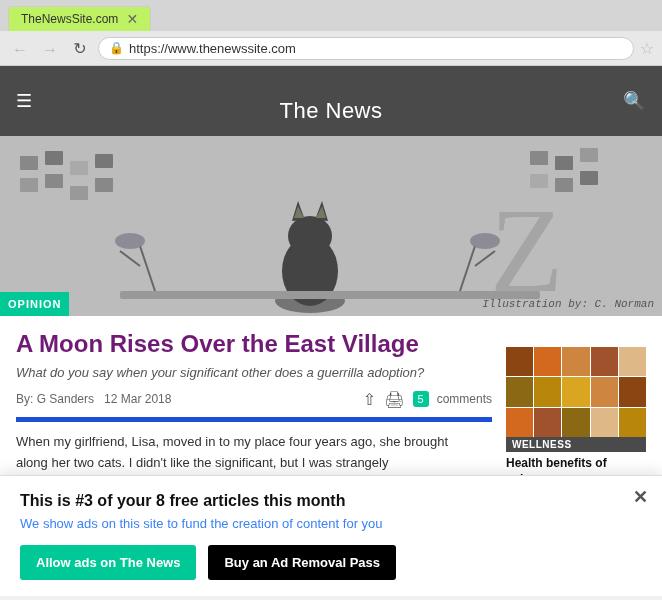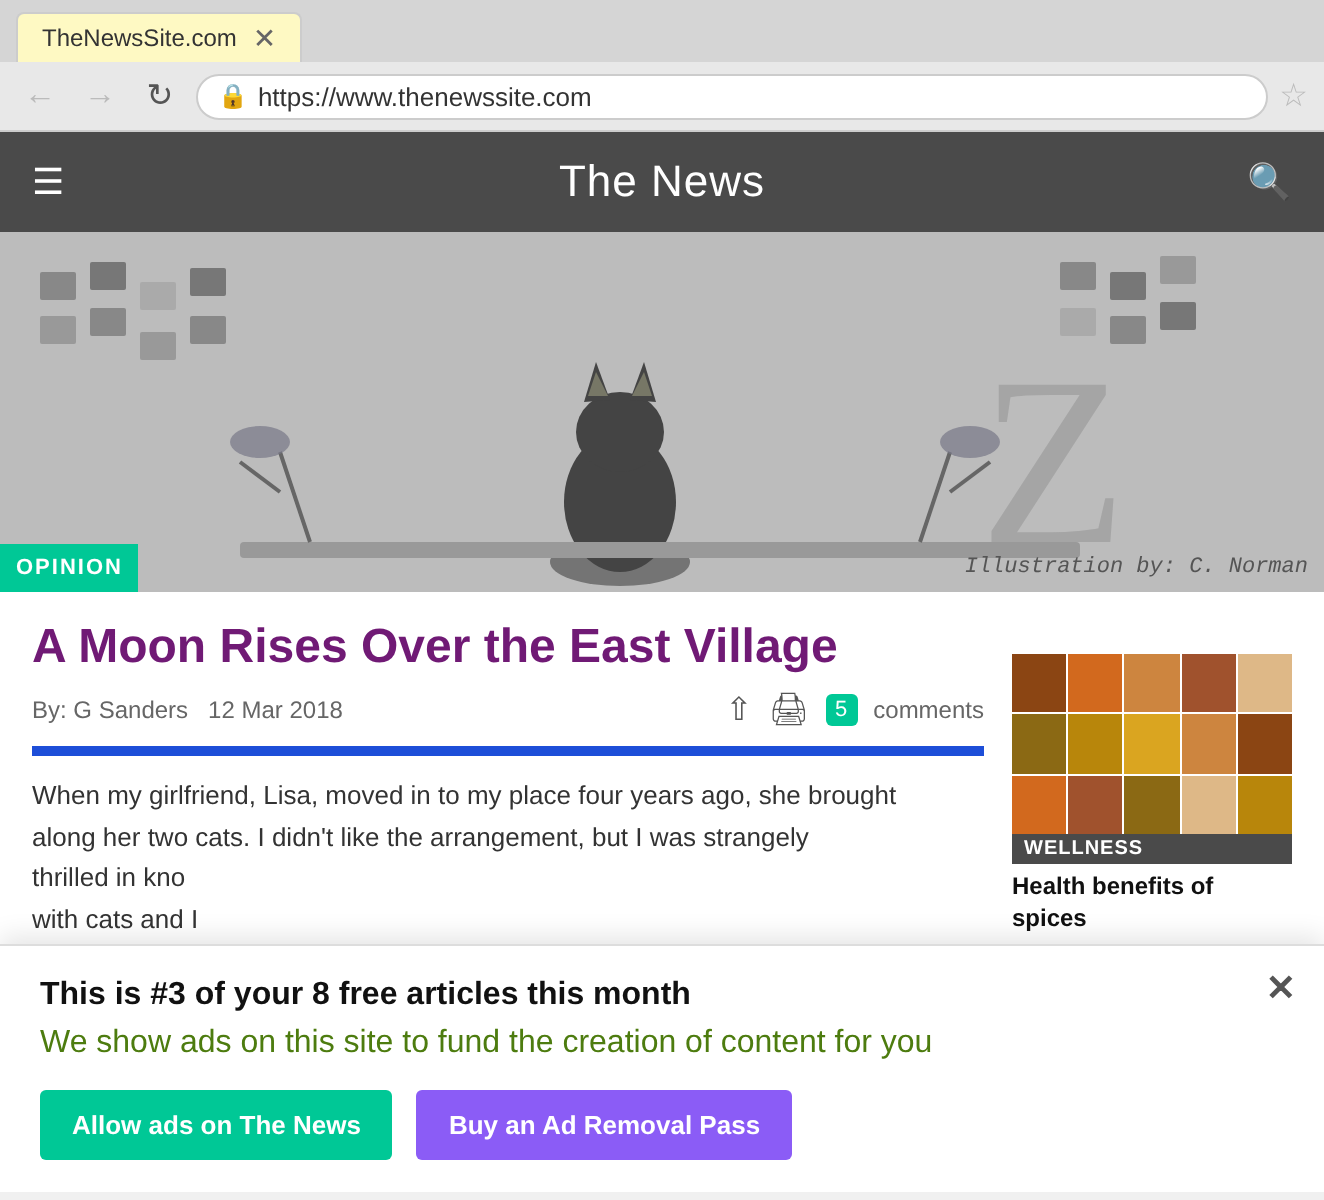--- a/index.html
+++ b/index.html
@@ -16,21 +16,21 @@
       background: #e8e8e8;
       border-bottom: 1px solid #ccc;
     }
     .tab-bar {
       display: flex;
       align-items: center;
       padding: 6px 8px 0;
       background: #d5d5d5;
     }
     .tab {
-      background: #fef9c3;
+      background: #bef264;
       border: 1px solid #ccc;
       border-bottom: none;
       border-radius: 4px 4px 0 0;
       padding: 5px 12px;
       font-size: 12px;
       display: flex;
       align-items: center;
       gap: 8px;
       color: #333;
     }
@@ -102,20 +102,21 @@
       left: 16px;
       color: white;
       font-size: 18px;
       cursor: pointer;
     }
     .site-title {
       color: white;
       font-size: 22px;
       font-weight: 400;
       letter-spacing: 0.5px;
+      margin-top: 20px;
     }
     .search-icon-nav {
       position: absolute;
       right: 16px;
       color: white;
       font-size: 18px;
       cursor: pointer;
     }
 
     
@@ -254,40 +255,40 @@
       cursor: pointer;
       font-weight: bold;
     }
     .paywall-title {
       font-size: 16px;
       font-weight: bold;
       color: #111;
       margin-bottom: 6px;
     }
     .paywall-desc {
-      font-size: 16px;
-      color: #4d7c0f;
+      font-size: 13px;
+      color: #3b82f6;
       margin-bottom: 14px;
     }
     .paywall-buttons {
       display: flex;
       gap: 12px;
     }
     .btn-allow {
       background: #00c896;
       color: white;
       border: none;
       padding: 10px 16px;
       font-size: 13px;
       font-weight: bold;
       border-radius: 3px;
       cursor: pointer;
     }
     .btn-remove {
-      background: #8b5cf6;
+      background: #000000;
       color: white;
       border: none;
       padding: 10px 16px;
       font-size: 13px;
       font-weight: bold;
       border-radius: 3px;
       cursor: pointer;
     }
 
     
@@ -404,33 +405,34 @@
       <line x1="475" y1="130" x2="495" y2="115" stroke="#666" stroke-width="2"></line>
     </svg>
     <div class="opinion-badge">OPINION</div>
     <div class="illustration-credit">Illustration by: C. Norman</div>
   </div>
 
   <div class="article-area">
 
     <div class="article-main">
       <h1 class="article-title">A Moon Rises Over the East Village</h1>
+      <p class="article-subtitle">What do you say when your significant other does a guerrilla adoption?</p>
       <div class="article-meta">
         <span>By: G Sanders</span>
         <span>12 Mar 2018</span>
         <div class="meta-actions">
           <span class="share-icon">⇧</span>
           <span class="print-icon">🖨</span>
           <span class="comments-badge">5</span>
           <span>comments</span>
         </div>
       </div>
       <div class="article-body">
         <p>When my girlfriend, Lisa, moved in to my place four years ago, she brought</p>
-        <p>along her two cats. I didn't like the arrangement, but I was strangely</p>
+        <p>along her two cats. I didn't like the significant, but I was strangely</p>
         <p>thrilled in kno</p>
         <p>with cats and I</p>
         <p>deal. That said</p>
         <p>York's East Vill</p>
         <p>it was a small s</p>
         <p>But when love</p>
       </div>
     </div>
 
     <div class="article-sidebar">

